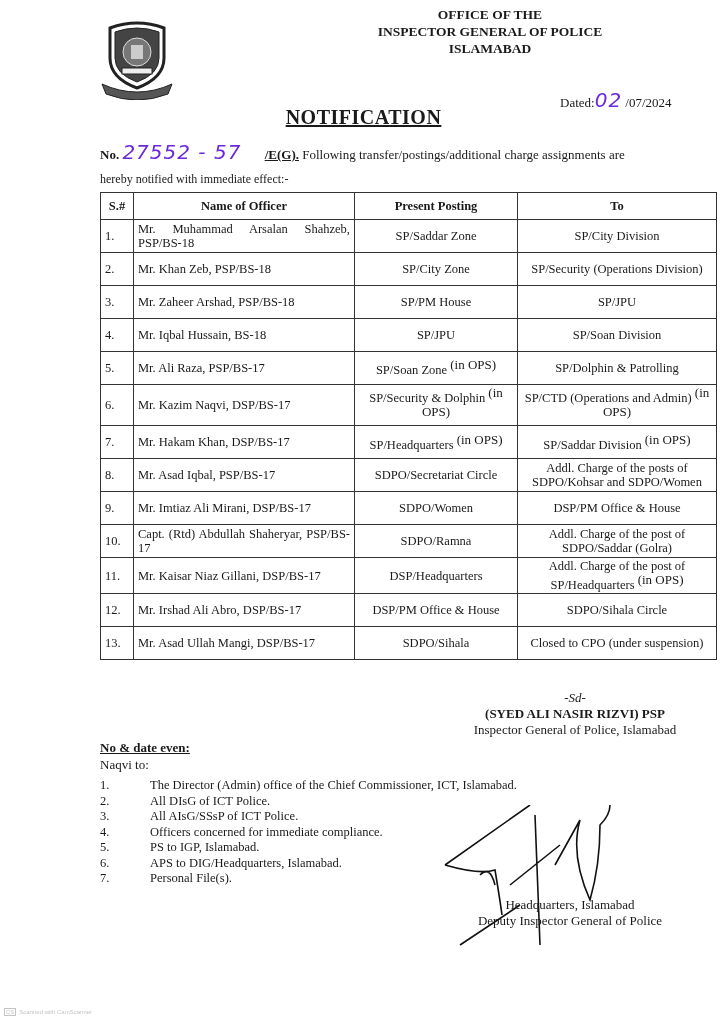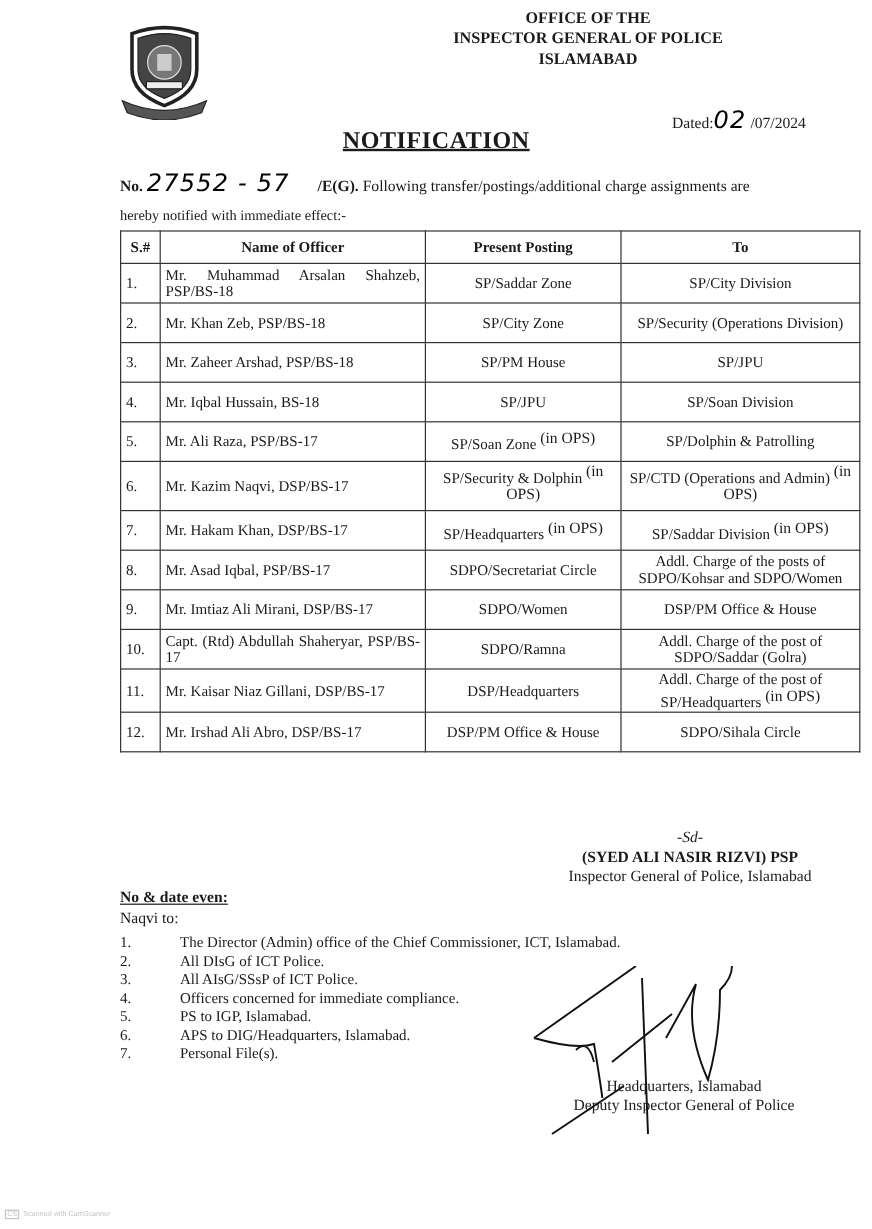--- a/index.html
+++ b/index.html
@@ -2,25 +2,25 @@
 <html><head>
 <meta charset="utf-8">
 <style>
   html, body { margin: 0; padding: 0; background: #ffffff; }
   body { width: 727px; height: 1024px; position: relative; overflow: hidden;
          font-family: "Liberation Serif", serif; color: #1a1a1a; }
   .abs { position: absolute; }
   .logo { left: 100px; top: 20px; width: 74px; height: 80px; }
   .head { left: 300px; top: 6px; width: 380px; text-align: center; font-weight: bold; font-size: 13.5px; line-height: 17px; }
   .dated { left: 560px; top: 88px; font-size: 13px; }
-  .hand { color: #000000; font-family: "DejaVu Sans", sans-serif; font-style: italic; font-size: 20px; letter-spacing: 1px; }
+  .hand { color: #6d28d9; font-family: "DejaVu Sans", sans-serif; font-style: italic; font-size: 20px; letter-spacing: 1px; }
   .title { left: 0; width: 727px; top: 106px; text-align: center; font-weight: bold; font-size: 20px; text-decoration: underline; letter-spacing: 0.5px; }
   .refline { left: 100px; top: 140px; width: 617px; font-size: 13px; }
   .refline .no { font-weight: bold; }
-  .refline .eg { font-weight: bold; margin-left: 20px; }
+  .refline .eg { font-weight: bold; margin-left: 20px; text-decoration: underline; }
   .intro2 { left: 100px; top: 172px; font-size: 12px; }
   table.t { position: absolute; left: 100px; top: 192px; width: 617px; border-collapse: collapse; font-size: 12.5px; }
   table.t th, table.t td { border: 1px solid #333; padding: 1px 4px; vertical-align: middle; line-height: 14px; }
   table.t th { height: 24px; font-weight: bold; text-align: center; }
   table.t td { height: 30px; }
   table.t td.sn { width: 24px; text-align: left; }
   table.t td.nm { width: 212px; text-align: justify; }
   table.t td.pp { width: 154px; text-align: center; }
   table.t td.to { text-align: center; }
   sup.ops { font-size: 13px; }
@@ -146,20 +146,26 @@
         <td class="nm"><span>Mr. Kaisar Niaz Gillani, DSP/BS-17</span></td>
         <td class="pp"><span>DSP/Headquarters</span></td>
         <td class="to"><span>Addl. Charge of the post of SP/Headquarters</span> <sup class="ops">(in OPS)</sup></td>
       </tr>
       <tr>
         <td class="sn"><span>12.</span></td>
         <td class="nm"><span>Mr. Irshad Ali Abro, DSP/BS-17</span></td>
         <td class="pp"><span>DSP/PM Office &amp; House</span></td>
         <td class="to"><span>SDPO/Sihala Circle</span></td>
       </tr>
+      <tr>
+        <td class="sn"><span>13.</span></td>
+        <td class="nm"><span>Mr. Asad Ullah Mangi, DSP/BS-17</span></td>
+        <td class="pp"><span>SDPO/Sihala</span></td>
+        <td class="to"><span>Closed to CPO (under suspension)</span></td>
+      </tr>
     </tbody>
 </table>
 
 <div class="abs sd">
   <div class="i">-Sd-</div>
   <div class="b">(SYED ALI NASIR RIZVI) PSP</div>
   <div>Inspector General of Police, Islamabad</div>
 </div>
 
 <div class="abs even">No &amp; date even:</div>

